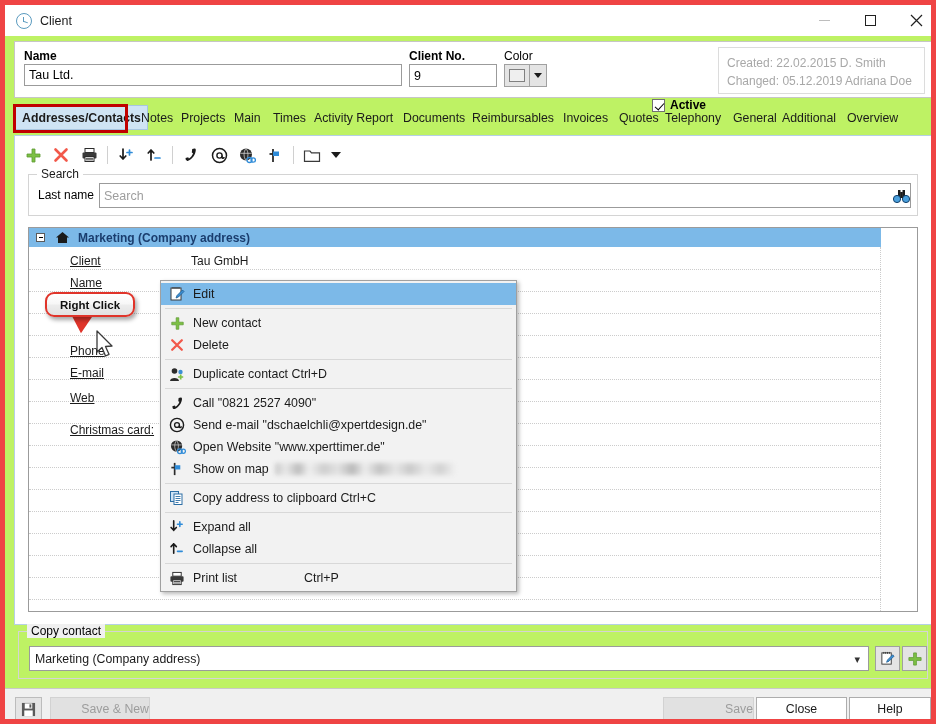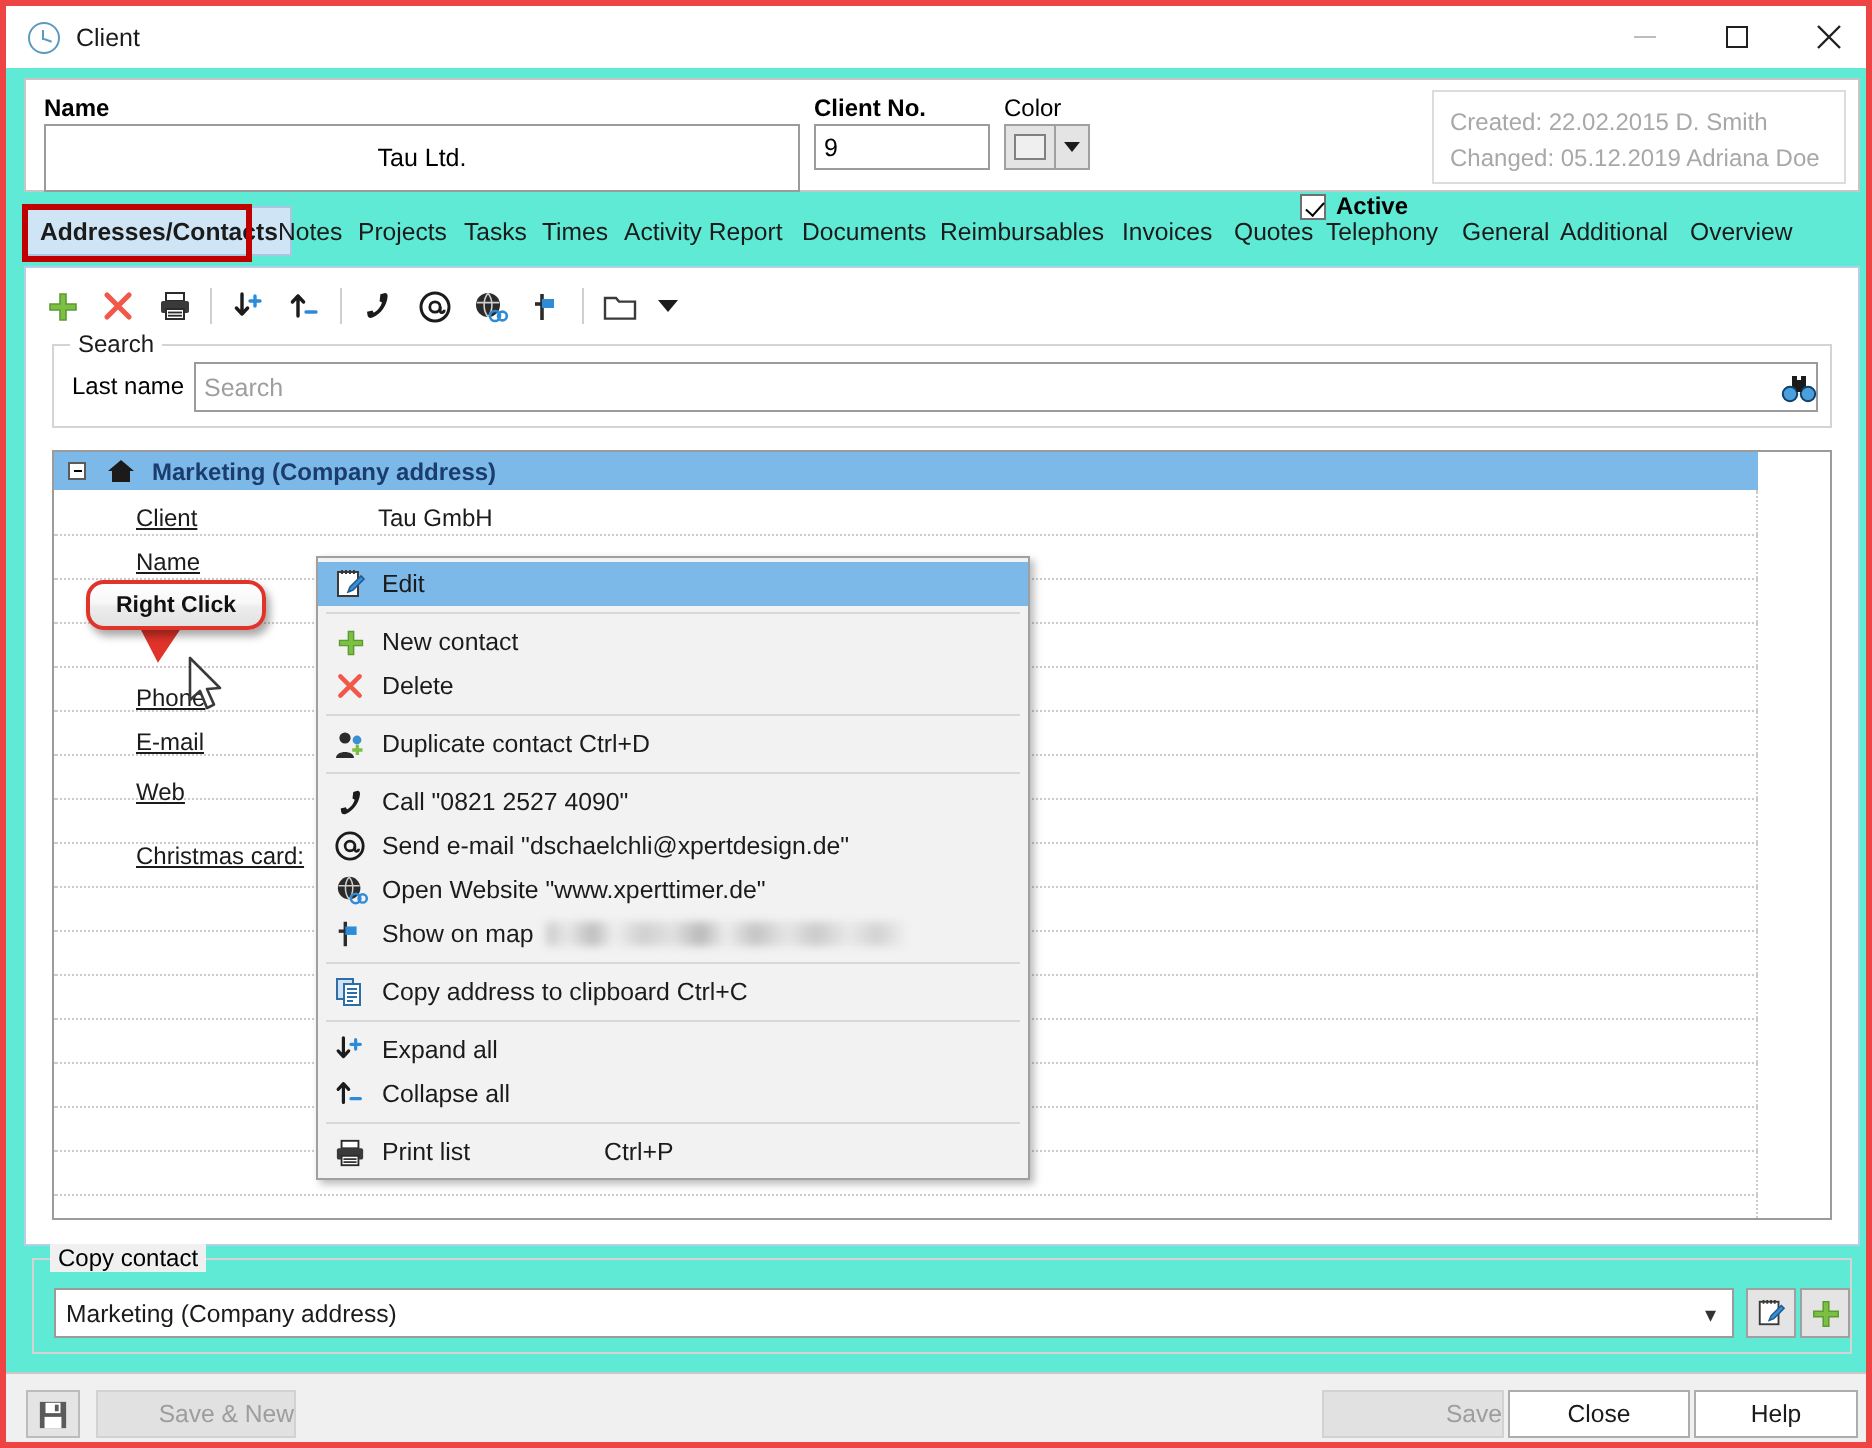--- a/index.html
+++ b/index.html
@@ -7,23 +7,23 @@
     width: 936px; height: 724px;
     background: #ffffff;
     font-family: "Liberation Sans", sans-serif;
     font-size: 12px;
     color: #000000;
     overflow: hidden;
   }
   #app {
     position: relative;
     width: 936px; height: 724px;
-    background: #5eead4;
+    background: #bef264;
     box-sizing: border-box;
-    border: 3px solid #ef4444;
+    border: 5px solid #ef4444;
     overflow: hidden;
   }
 
   
   .titlebar {
     position: absolute; left: 0; top: 0; width: 934px; height: 31px;
     background: #ffffff;
     display: flex; align-items: center;
   }
   .title-icon {
@@ -51,24 +51,24 @@
   .win-dash { width: 11px; height: 1.3px; background: #bdbdbd; }
 
   
   .header-panel {
     position: absolute; left: 9px; top: 36px; width: 918px; height: 57px;
     background: #ffffff; border: 1px solid #c6c6c6; box-sizing: border-box;
   }
   .fld-label { font-weight: bold; font-size: 12px; color: #000; }
   .name-label { position: absolute; left: 9px; top: 7px; }
   .name-input {
-    position: absolute; left: 9px; top: 22px; width: 378px; height: 34px;
+    position: absolute; left: 9px; top: 22px; width: 378px; height: 22px;
     border: 1px solid #9b9b9b; background: #fff; box-sizing: border-box;
     font-family: "Liberation Sans", sans-serif; font-size: 12.5px; color: #000;
-    padding: 0 4px; outline: none; text-align: center;
+    padding: 0 4px; outline: none;
   }
   .cno-label { position: absolute; left: 394px; top: 7px; }
   .cno-input {
     position: absolute; left: 394px; top: 22px; width: 88px; height: 23px;
     border: 1px solid #9b9b9b; background: #fff; box-sizing: border-box;
     font-family: "Liberation Sans", sans-serif; font-size: 12.5px; color: #000;
     padding: 0 4px; outline: none;
   }
   .color-label { position: absolute; left: 489px; top: 7px; font-weight: normal; }
   .color-combo { position: absolute; left: 489px; top: 22px; width: 43px; height: 23px; display: flex; }
@@ -283,21 +283,21 @@
     <div class="meta-box">
       <div>Created: 22.02.2015 D. Smith</div>
       <div>Changed: 05.12.2019 Adriana Doe</div>
     </div>
   </div>
 
   <div class="tabbar">
     <div class="tab selected" style="left:10px;">Addresses/Contacts</div>
     <div class="tab" style="left:130px;">Notes</div>
     <div class="tab" style="left:170px;">Projects</div>
-    <div class="tab" style="left:223px;">Tasks</div>
+    <div class="tab" style="left:223px;">Main</div>
     <div class="tab" style="left:262px;">Times</div>
     <div class="tab" style="left:303px;">Activity Report</div>
     <div class="tab" style="left:392px;">Documents</div>
     <div class="tab" style="left:461px;">Reimbursables</div>
     <div class="tab" style="left:552px;">Invoices</div>
     <div class="tab" style="left:608px;">Quotes</div>
     <div class="tab" style="left:654px;">Telephony</div>
     <div class="tab" style="left:722px;">General</div>
     <div class="tab" style="left:771px;">Additional</div>
     <div class="tab" style="left:836px;">Overview</div>

